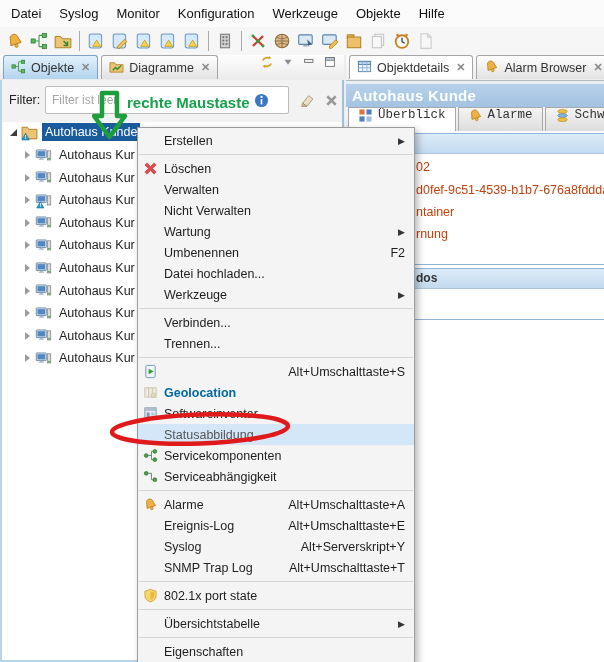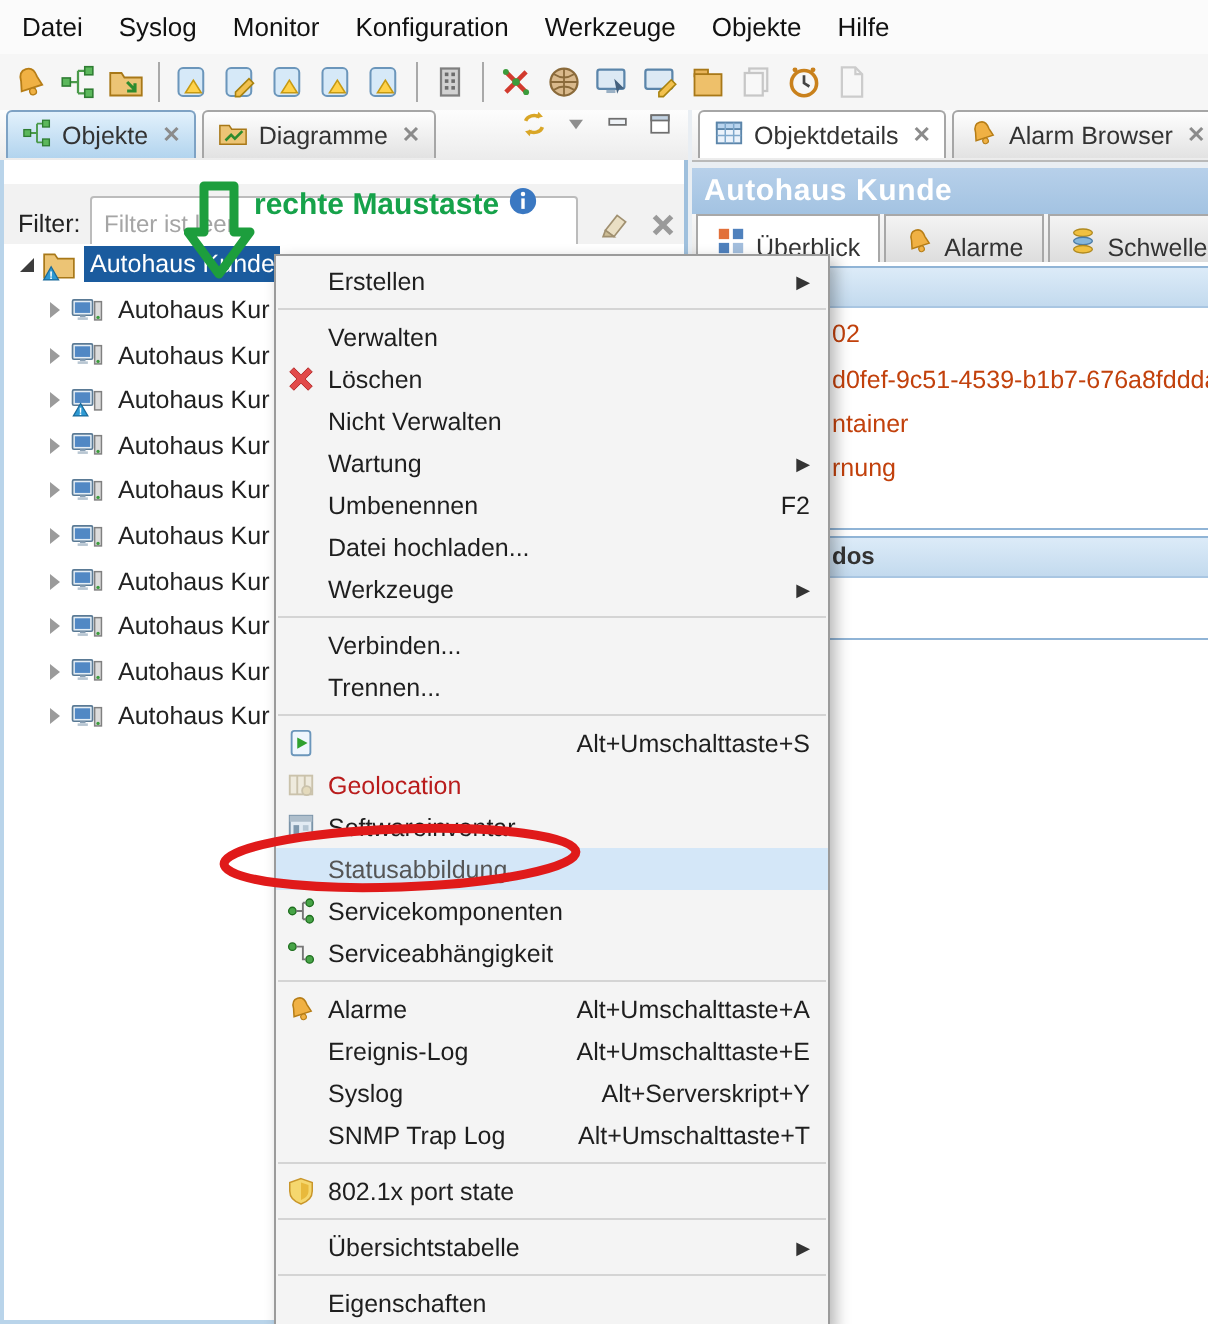--- a/index.html
+++ b/index.html
@@ -33,21 +33,21 @@
   .tab svg{width:15px;height:15px;}
   .tab .close{color:#8b8b8b;font-size:11px;font-weight:bold;margin-left:2px;}
   .tab.active-blue{background:linear-gradient(#e2f1fc,#b2d4ee);border-color:#7ea2c4;}
   .tab.active-white{background:#fff;}
   .viewbtns{margin-left:auto;display:flex;align-items:center;gap:7px;padding:0 7px 4px 0;}
   .viewbtns svg{width:14px;height:14px;}
 
   
   .lbody{position:absolute;top:25px;left:0;right:0;bottom:0;background:#fff;
          border-left:2px solid #b9d4ea;border-right:2px solid #9fc0dd;border-bottom:2px solid #b9d4ea;}
-  .filterrow{position:absolute;top:12px;left:0;right:0;height:42px;background:#f2f2f2;}
+  .filterrow{position:absolute;top:0;left:0;right:0;height:42px;background:#f2f2f2;}
   .flabel{position:absolute;left:7px;top:13px;font-size:12.5px;color:#222;}
   .finput{position:absolute;left:43px;top:6px;width:244px;height:28px;border:1px solid #bcbcbc;
           border-radius:2px;background:#fff;font-size:12px;color:#333;padding:0 6px;box-sizing:border-box;outline:none;}
   .finput::placeholder{color:#a5a5a5;}
   .ficon{position:absolute;top:12px;}
   .ficon svg{width:17px;height:17px;}
 
   .tree{position:absolute;top:42px;left:0;right:0;bottom:0;background:#fff;}
   .trow{position:absolute;height:20px;display:flex;align-items:center;font-size:12.5px;color:#222;white-space:nowrap;}
   .texp{width:11px;display:flex;justify-content:center;margin-right:2px;}
@@ -56,41 +56,41 @@
   .ticon{display:flex;margin-right:4px;}
   .ticon svg{width:17px;height:17px;}
   .tlabel{padding:2px 3px;}
   .tlabel.sel{background:#1a5b9e;color:#fff;}
 
   
   .rtitle{position:absolute;top:29px;left:0;right:0;height:23px;background:linear-gradient(#b7d0ea,#a3c3e2);
           color:#fff;font-weight:bold;font-size:15px;line-height:23px;padding-left:6px;letter-spacing:.3px;}
   .subtabs{position:absolute;top:52px;left:0;right:0;height:24px;background:linear-gradient(#f7f7f7,#e7e7e7);
            border-bottom:1px solid #b9b9b9;display:flex;align-items:flex-end;}
-  .stab{height:23px;display:flex;align-items:flex-end;gap:5px;padding:0 9px;font-size:12.5px;
-        border:1px solid #a8a8a8;border-bottom:none;background:linear-gradient(#f4f4f4,#dddddd);color:#333;margin-left:2px;}
+  .stab{height:23px;display:flex;align-items:flex-start;gap:5px;padding:0 9px;font-size:12.5px;
+        border:1px solid #a8a8a8;border-bottom:none;background:linear-gradient(#f4f4f4,#dddddd);color:#333;margin-left:2px;font-family:Liberation Mono, monospace;}
   .stab svg{width:15px;height:15px;}
   .stab.active{background:#fff;}
   .rcontent{position:absolute;top:76px;left:0;right:0;bottom:0;background:#fff;border-left:1px solid #9fc0dd;}
   .sect{position:absolute;left:2px;right:2px;border:1px solid #90b4d6;background:#fff;}
   .sect-h{height:19px;background:linear-gradient(#dcebf8,#c3daee);border-bottom:1px solid #a9c6e2;
           font-size:12px;font-weight:bold;color:#333;line-height:19px;}
   .frag{position:absolute;left:69px;right:1px;font-size:12.5px;color:#c2410c;white-space:nowrap;overflow:hidden;height:16px;}
 
   
   .ctxmenu{position:absolute;left:137px;top:127px;width:278px;background:#f4f4f4;
            border:1px solid #9b9b9b;box-shadow:3px 3px 7px rgba(0,0,0,.28);z-index:10;
            padding:2px 0;box-sizing:border-box;}
   .mi{height:21px;display:flex;align-items:center;padding:0 9px 0 5px;font-size:12.5px;color:#1e1e1e;cursor:default;}
   .mi .mic{width:21px;height:16px;display:flex;align-items:center;}
   .mi .mic svg{width:15px;height:15px;}
   .mi .msc{margin-left:auto;}
   .mi .marr{margin-left:auto;font-size:9px;color:#333;}
   .mi.hl{background:#d4e7f8;color:#555;}
-  .mi.dis{color:#b91c1c;}
+  .mi.dis{color:#0369a1;font-weight:bold;}
   .msep{height:1px;background:#d4d4d4;margin:3px 1px;}
 
   
   .anno{position:absolute;z-index:30;pointer-events:none;}
   .hint{display:flex;align-items:center;gap:4px;font-size:15px;font-weight:bold;}
   .hint svg{width:15px;height:15px;}
 </style>
 </head>
 <body>
 
@@ -530,30 +530,30 @@
   </div>
 
   <div class="ctxmenu" id="ctx">
       <div class="mi">
         <span class="mic"></span>
         <span class="mlbl">Erstellen</span>
         <span class="marr">▶</span>
       </div>
       <div class="msep"></div>
       <div class="mi">
-        <span class="mic"></span>
-        <span class="mlbl">Verwalten</span>
-      </div>
-      <div class="mi">
         <span class="mic">
           <svg viewBox="0 0 16 16">
             <path d="M2 4.2L4.2 2 8 5.8 11.8 2 14 4.2 10.2 8 14 11.8 11.8 14 8 10.2 4.2 14 2 11.8 5.8 8Z" fill="#e24a4a" stroke="#b02020" stroke-width=".5"></path>
           </svg>
         </span>
         <span class="mlbl">Löschen</span>
+      </div>
+      <div class="mi">
+        <span class="mic"></span>
+        <span class="mlbl">Verwalten</span>
       </div>
       <div class="mi">
         <span class="mic"></span>
         <span class="mlbl">Nicht Verwalten</span>
       </div>
       <div class="mi">
         <span class="mic"></span>
         <span class="mlbl">Wartung</span>
         <span class="marr">▶</span>
       </div>

